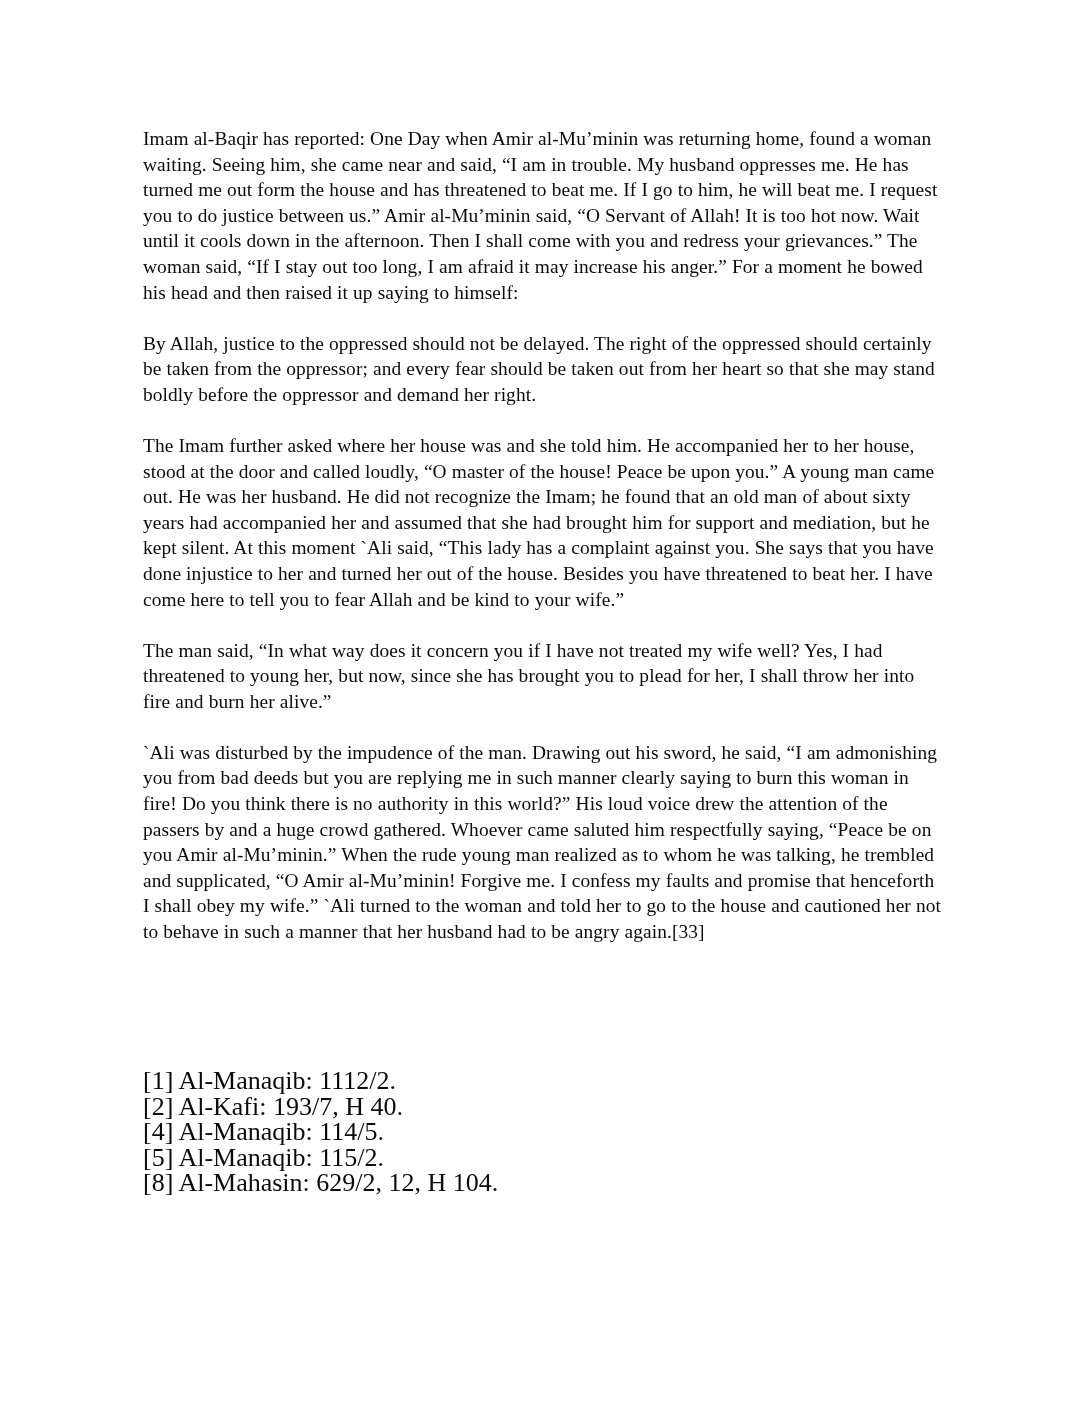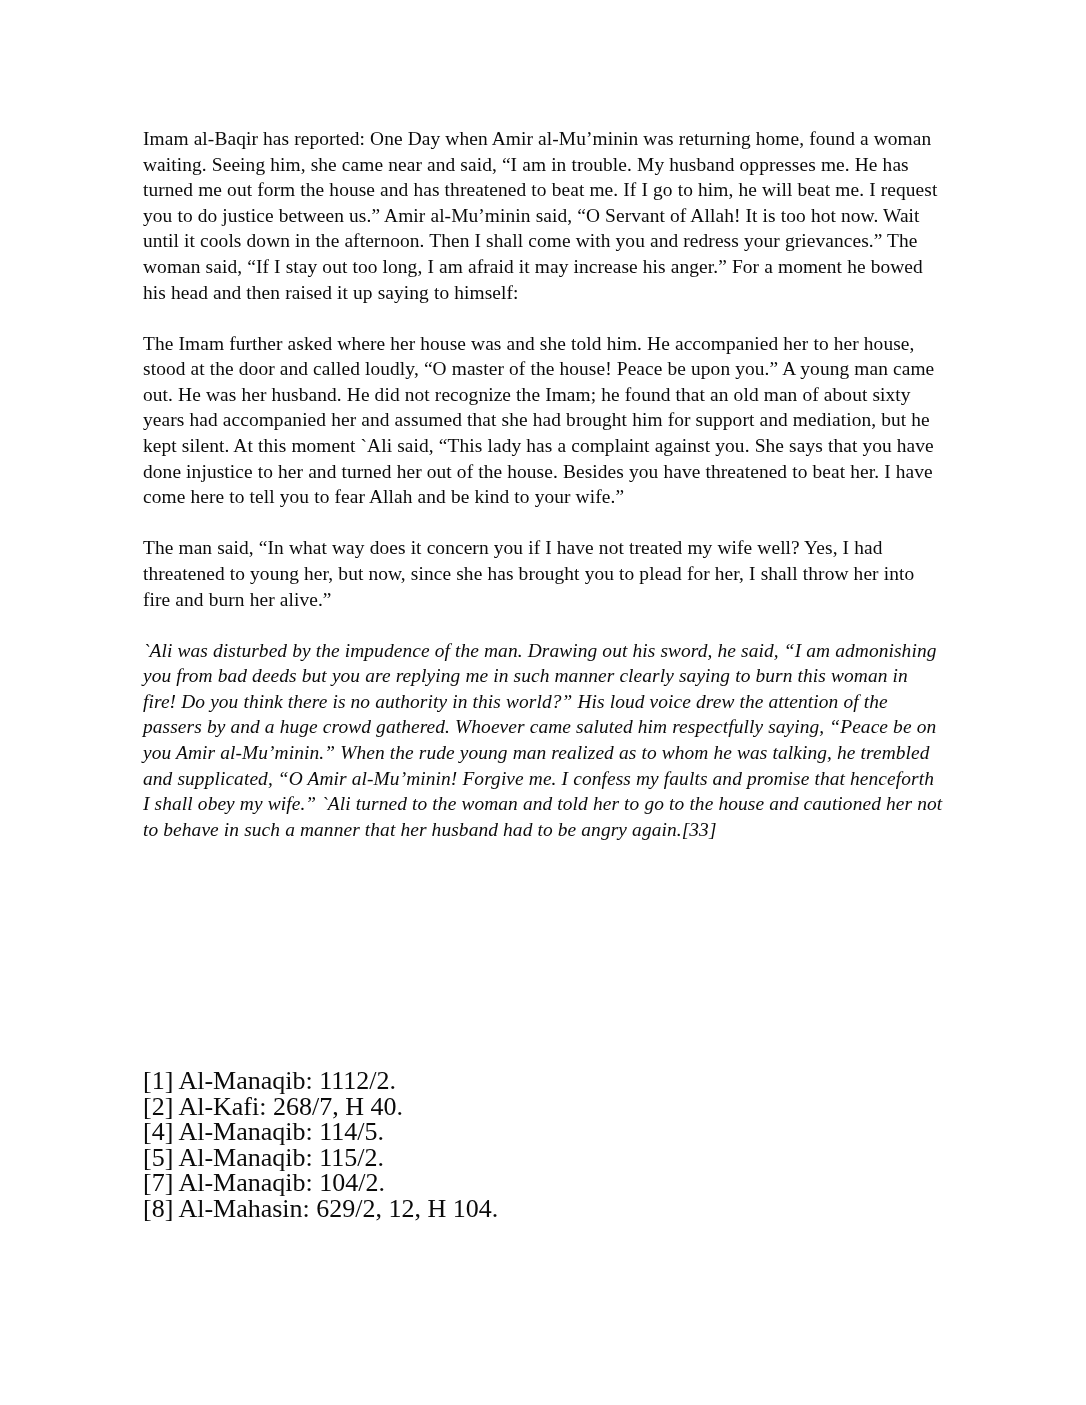--- a/index.html
+++ b/index.html
@@ -38,21 +38,20 @@
     text-align: left;
     margin: 0 0 25.5px 0;
     color: #0b0b0b;
     letter-spacing: 0.005em;
     word-spacing: 0.005em;
     hyphens: none;
   }
 
   .para:last-child {
     margin-bottom: 0;
-    font-style: italic;
   }
 
   .footnotes {
     position: absolute;
     left: 143px;
     top: 1068px;
     width: 800px;
   }
 
   .footnote-line {
@@ -64,27 +63,27 @@
     font-feature-settings: "onum" 1;
   }
 </style>
 </head>
 <body>
 
 <div class="page">
 
   <div class="text-block">
     <p class="para">Imam al-Baqir has reported: One Day when Amir al-Mu’minin was returning home, found a woman waiting. Seeing him, she came near and said, “I am in trouble. My husband oppresses me. He has turned me out form the house and has threatened to beat me. If I go to him, he will beat me. I request you to do justice between us.” Amir al-Mu’minin said, “O Servant of Allah! It is too hot now. Wait until it cools down in the afternoon. Then I shall come with you and redress your grievances.” The woman said, “If I stay out too long, I am afraid it may increase his anger.” For a moment he bowed his head and then raised it up saying to himself:</p>
+    <p class="para">By Allah, justice to the oppressed should not be delayed. The right of the oppressed should certainly be taken from the oppressor; and every fear should be taken out from her heart so that she may stand boldly before the oppressor and demand her right.</p>
     <p class="para">The Imam further asked where her house was and she told him. He accompanied her to her house, stood at the door and called loudly, “O master of the house! Peace be upon you.” A young man came out. He was her husband. He did not recognize the Imam; he found that an old man of about sixty years had accompanied her and assumed that she had brought him for support and mediation, but he kept silent. At this moment `Ali said, “This lady has a complaint against you. She says that you have done injustice to her and turned her out of the house. Besides you have threatened to beat her. I have come here to tell you to fear Allah and be kind to your wife.”</p>
     <p class="para">The man said, “In what way does it concern you if I have not treated my wife well? Yes, I had threatened to young her, but now, since she has brought you to plead for her, I shall throw her into fire and burn her alive.”</p>
     <p class="para">`Ali was disturbed by the impudence of the man. Drawing out his sword, he said, “I am admonishing you from bad deeds but you are replying me in such manner clearly saying to burn this woman in fire! Do you think there is no authority in this world?” His loud voice drew the attention of the passers by and a huge crowd gathered. Whoever came saluted him respectfully saying, “Peace be on you Amir al-Mu’minin.” When the rude young man realized as to whom he was talking, he trembled and supplicated, “O Amir al-Mu’minin! Forgive me. I confess my faults and promise that henceforth I shall obey my wife.” `Ali turned to the woman and told her to go to the house and cautioned her not to behave in such a manner that her husband had to be angry again.[33]</p>
   </div>
 
   <div class="footnotes">
     <div class="footnote-line">[1] Al-Manaqib: 1112/2.</div>
-    <div class="footnote-line">[2] Al-Kafi: 268/7, H 40.</div>
+    <div class="footnote-line">[2] Al-Kafi: 193/7, H 40.</div>
     <div class="footnote-line">[4] Al-Manaqib: 114/5.</div>
     <div class="footnote-line">[5] Al-Manaqib: 115/2.</div>
-    <div class="footnote-line">[7] Al-Manaqib: 104/2.</div>
     <div class="footnote-line">[8] Al-Mahasin: 629/2, 12, H 104.</div>
   </div>
 
 </div>
 
 </body></html>

